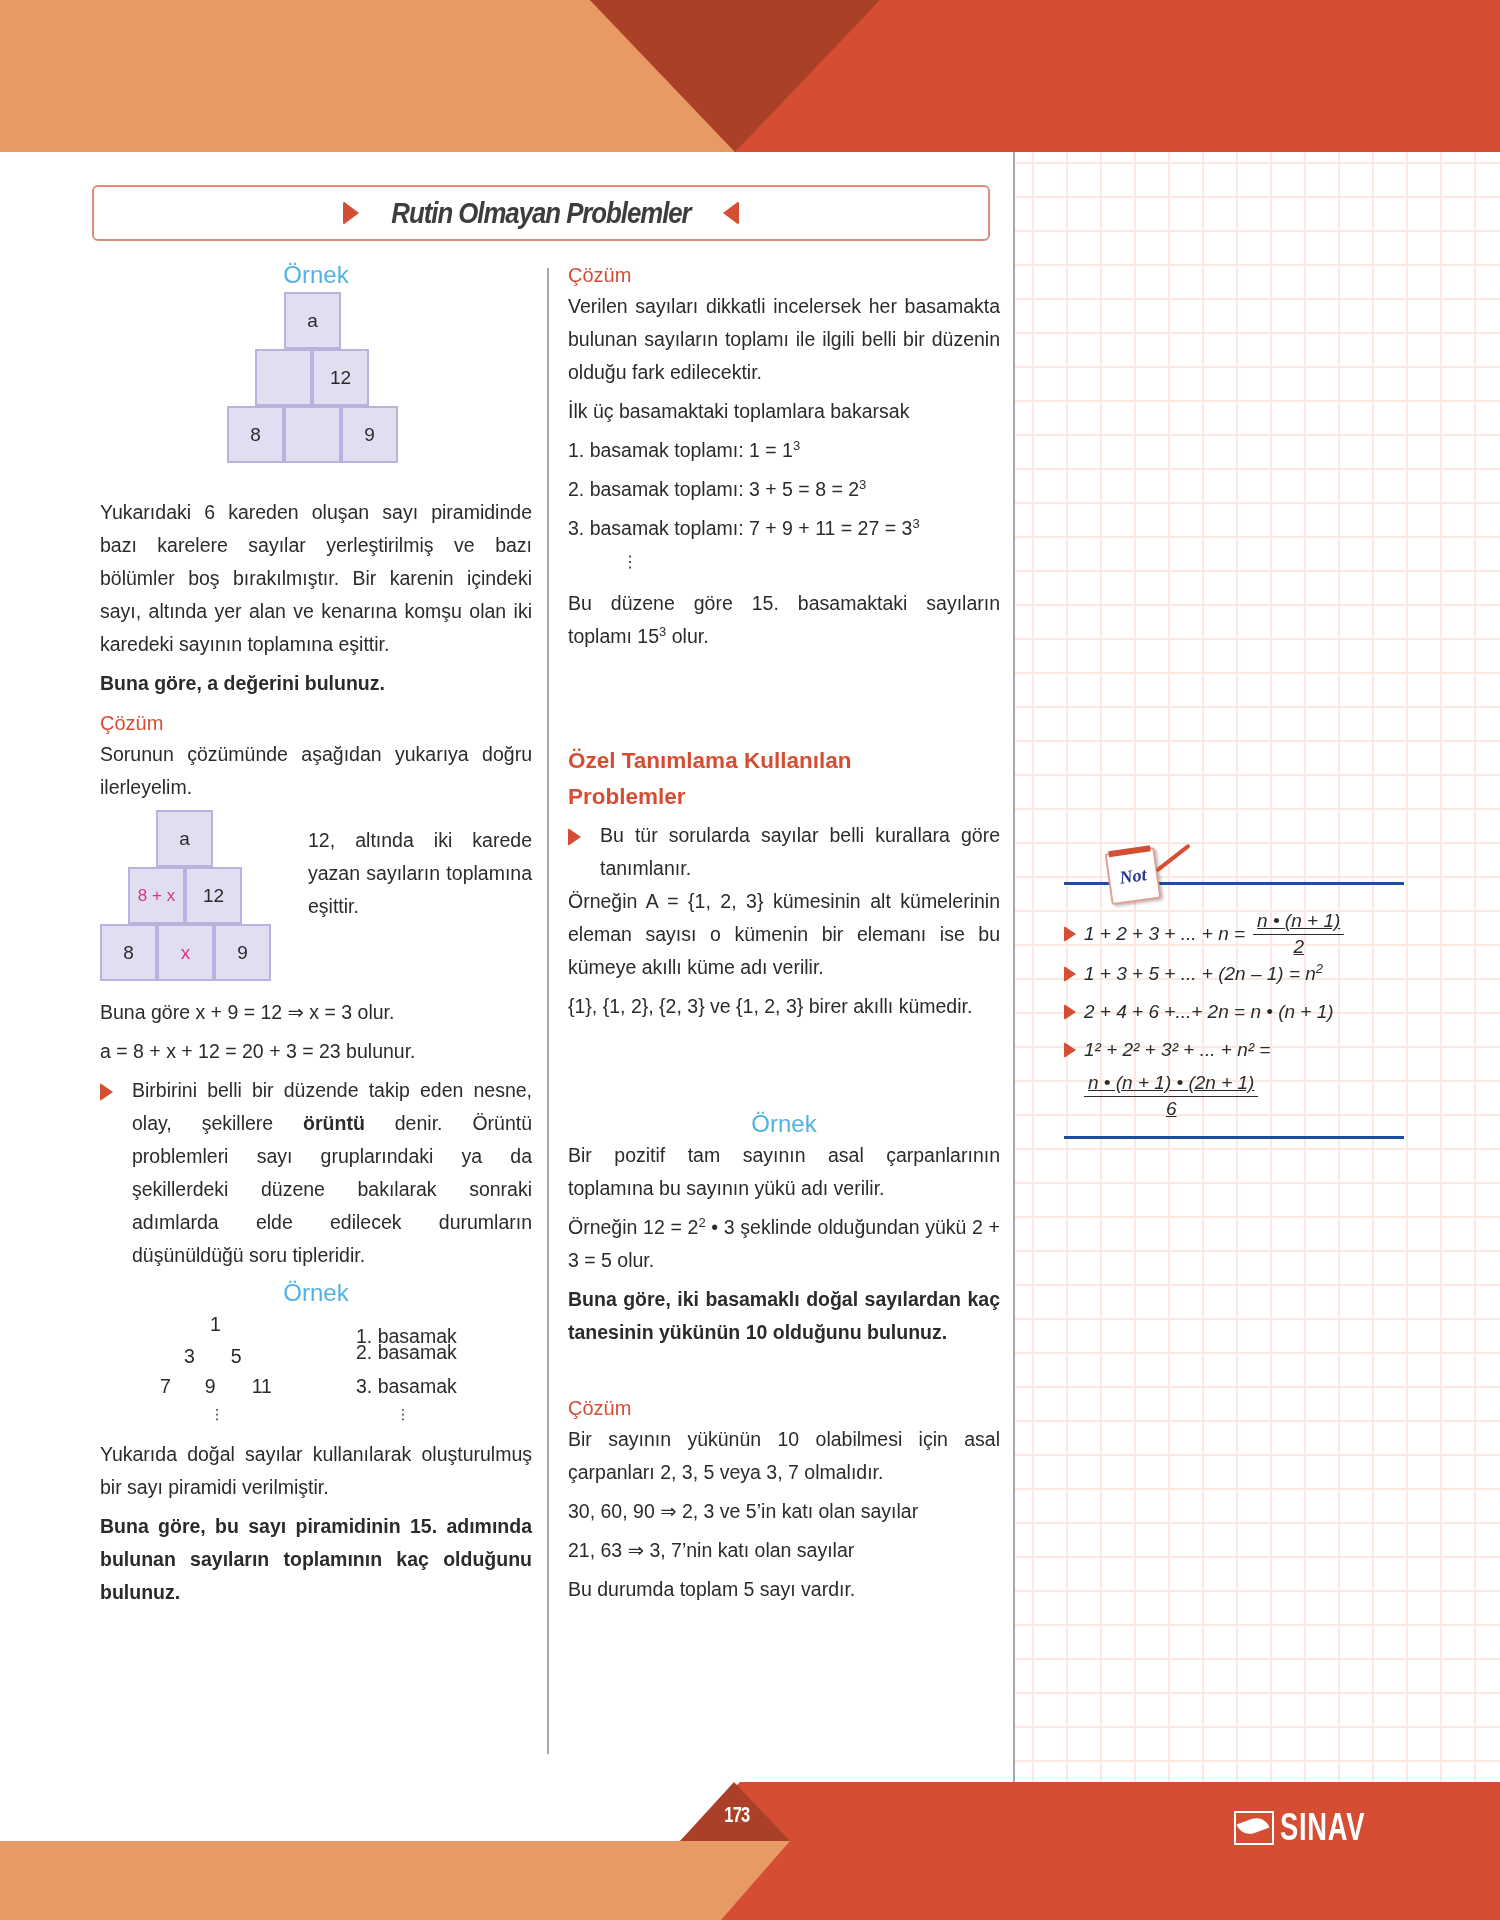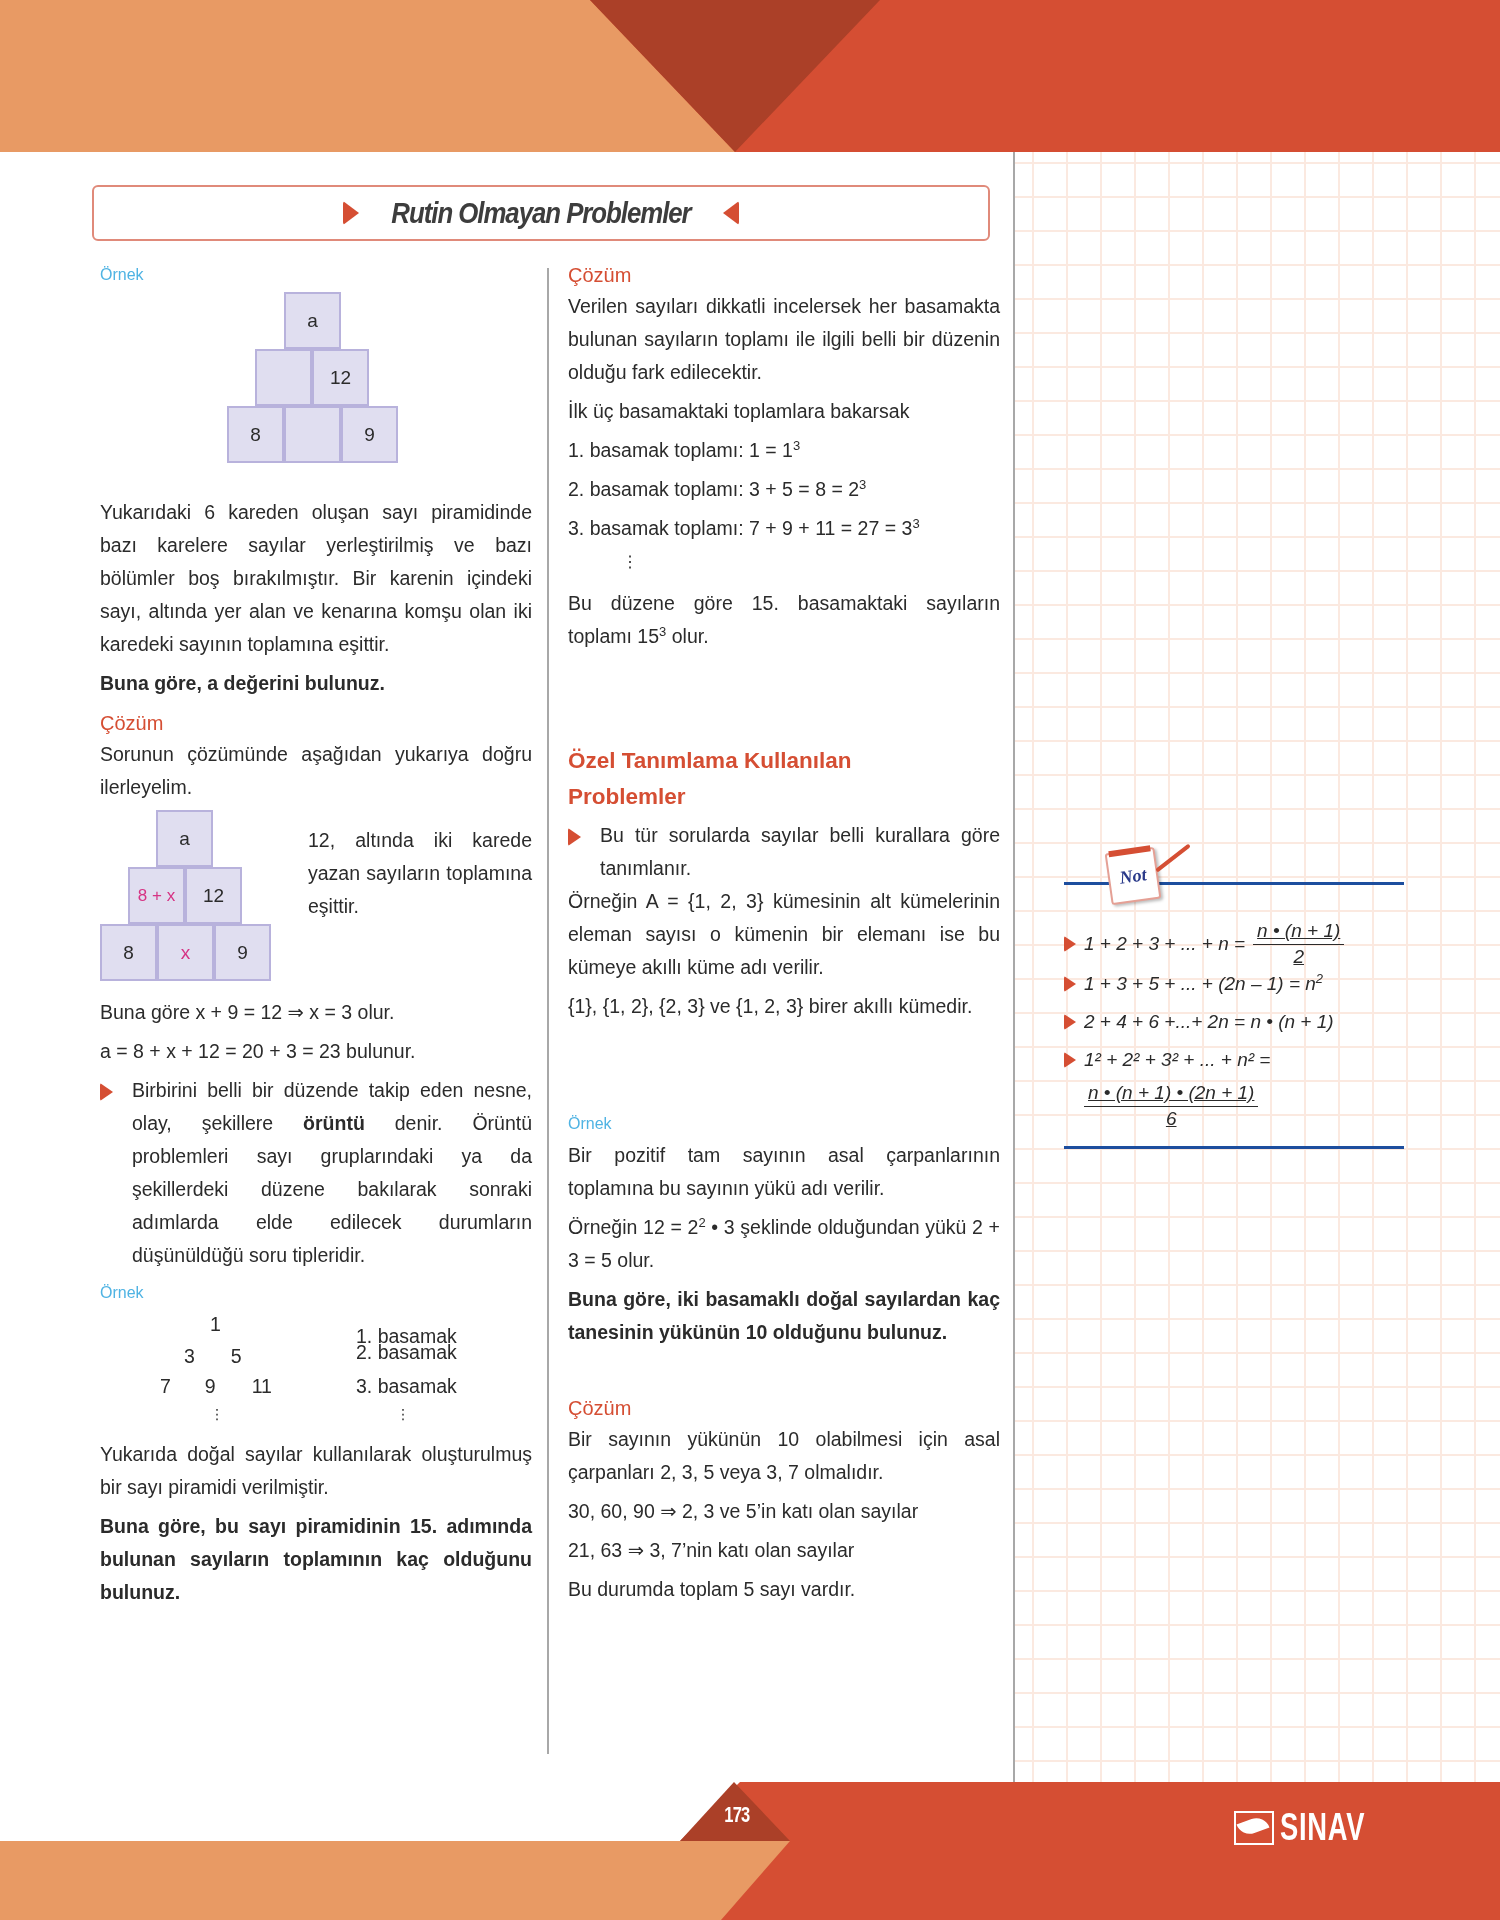--- a/index.html
+++ b/index.html
@@ -37,21 +37,21 @@
   }
   .tri-r, .tri-l { width: 0; height: 0; border-top: 12px solid transparent; border-bottom: 12px solid transparent; }
   .tri-r { border-left: 16px solid #d54e33; border-radius: 3px; }
   .tri-l { border-right: 16px solid #d54e33; border-radius: 3px; }
 
   
   .col { position: absolute; width: 432px; font-size: 19.5px; line-height: 33px; }
   #left-col { left: 100px; top: 260px; }
   #mid-col { left: 568px; top: 260px; }
 
-  .lbl-ornek { color: #4fb3e3; font-size: 16px; line-height: 30px; }
+  .lbl-ornek { color: #4fb3e3; font-size: 24px; line-height: 30px; text-align: center; }
   .lbl-cozum { color: #d54e33; font-size: 20px; line-height: 30px; }
   .para { text-align: justify; margin-bottom: 6px; }
   .bold { font-weight: bold; }
   .heading { color: #d54e33; font-weight: bold; font-size: 22.5px; line-height: 36px; }
   .bullet { display: flex; gap: 14px; }
   .bullet .mark { flex: 0 0 18px; padding-top: 9px; }
   .bullet .mark span { display: block; width: 0; height: 0; border-top: 9px solid transparent; border-bottom: 9px solid transparent; border-left: 13px solid #d54e33; border-radius: 2px; }
   .bullet .text { flex: 1; text-align: justify; }
   sup { font-size: 13px; line-height: 0; }
 
@@ -187,21 +187,21 @@
 <div id="note">
   <div style="position:relative; height:46px;">
     <div class="note-line" style="position:absolute; left:0; right:0; top:42px;"></div>
     <div style="position:absolute; left:44px; top:10px; width:50px; height:52px; background:#fff; border:2px solid #e5a095; border-radius:3px; transform:rotate(-8deg); box-shadow:2px 2px 3px rgba(0,0,0,0.25); display:flex; align-items:center; justify-content:center;">
       <div style="position:absolute; top:-4px; left:2px; right:2px; height:6px; background:#d54e33;"></div>
       <span style="font-family:'Liberation Serif', serif; font-style:italic; font-weight:bold; color:#2a3a8a; font-size:18px;">Not</span>
     </div>
     <div style="position:absolute; left:88px; top:16px; width:42px; height:4px; background:#d54e33; transform:rotate(-38deg); border-radius:2px;"></div>
   </div>
 
-  <div style="padding-top:36px;">
+  <div style="padding-top:26px;">
     <div class="note-item" style="height:44px;">
       <span class="mark">
           <span></span>
         </span>
       <span>1 + 2 + 3 + ... + n =</span>
       <span class="frac">
           <span class="num">n • (n + 1)</span>
           <span class="den">2</span>
         </span>
     </div>

